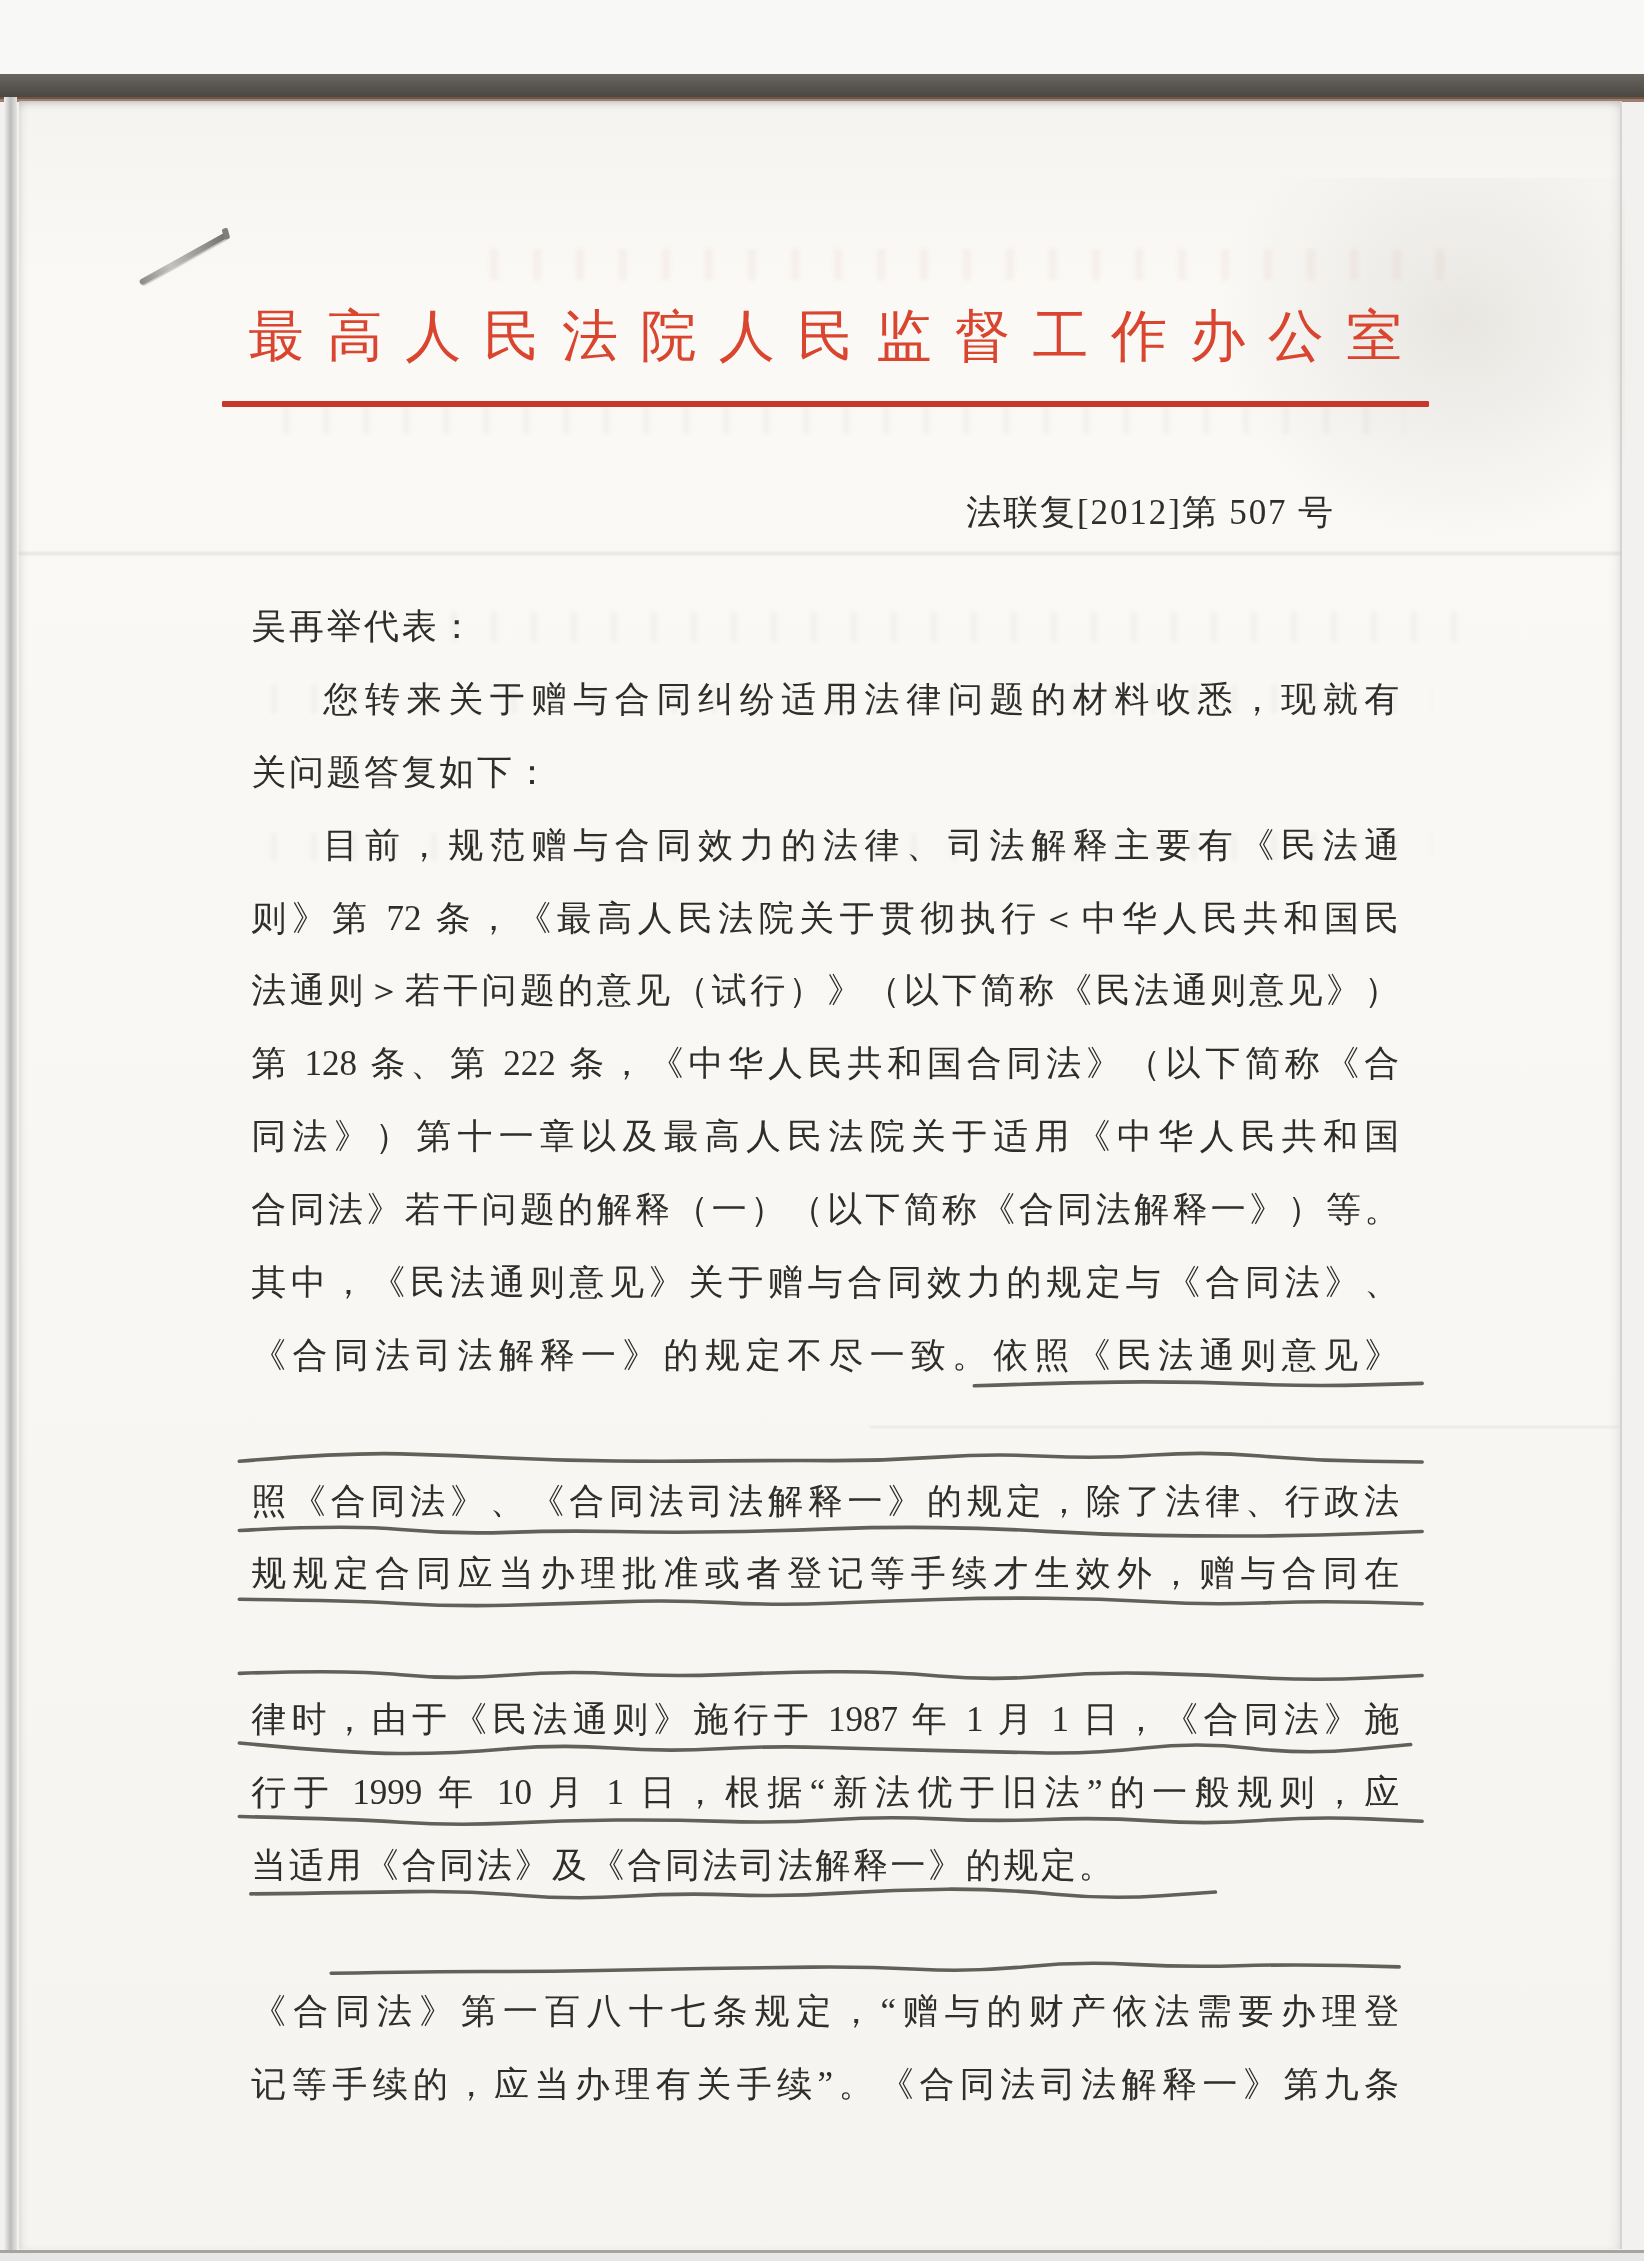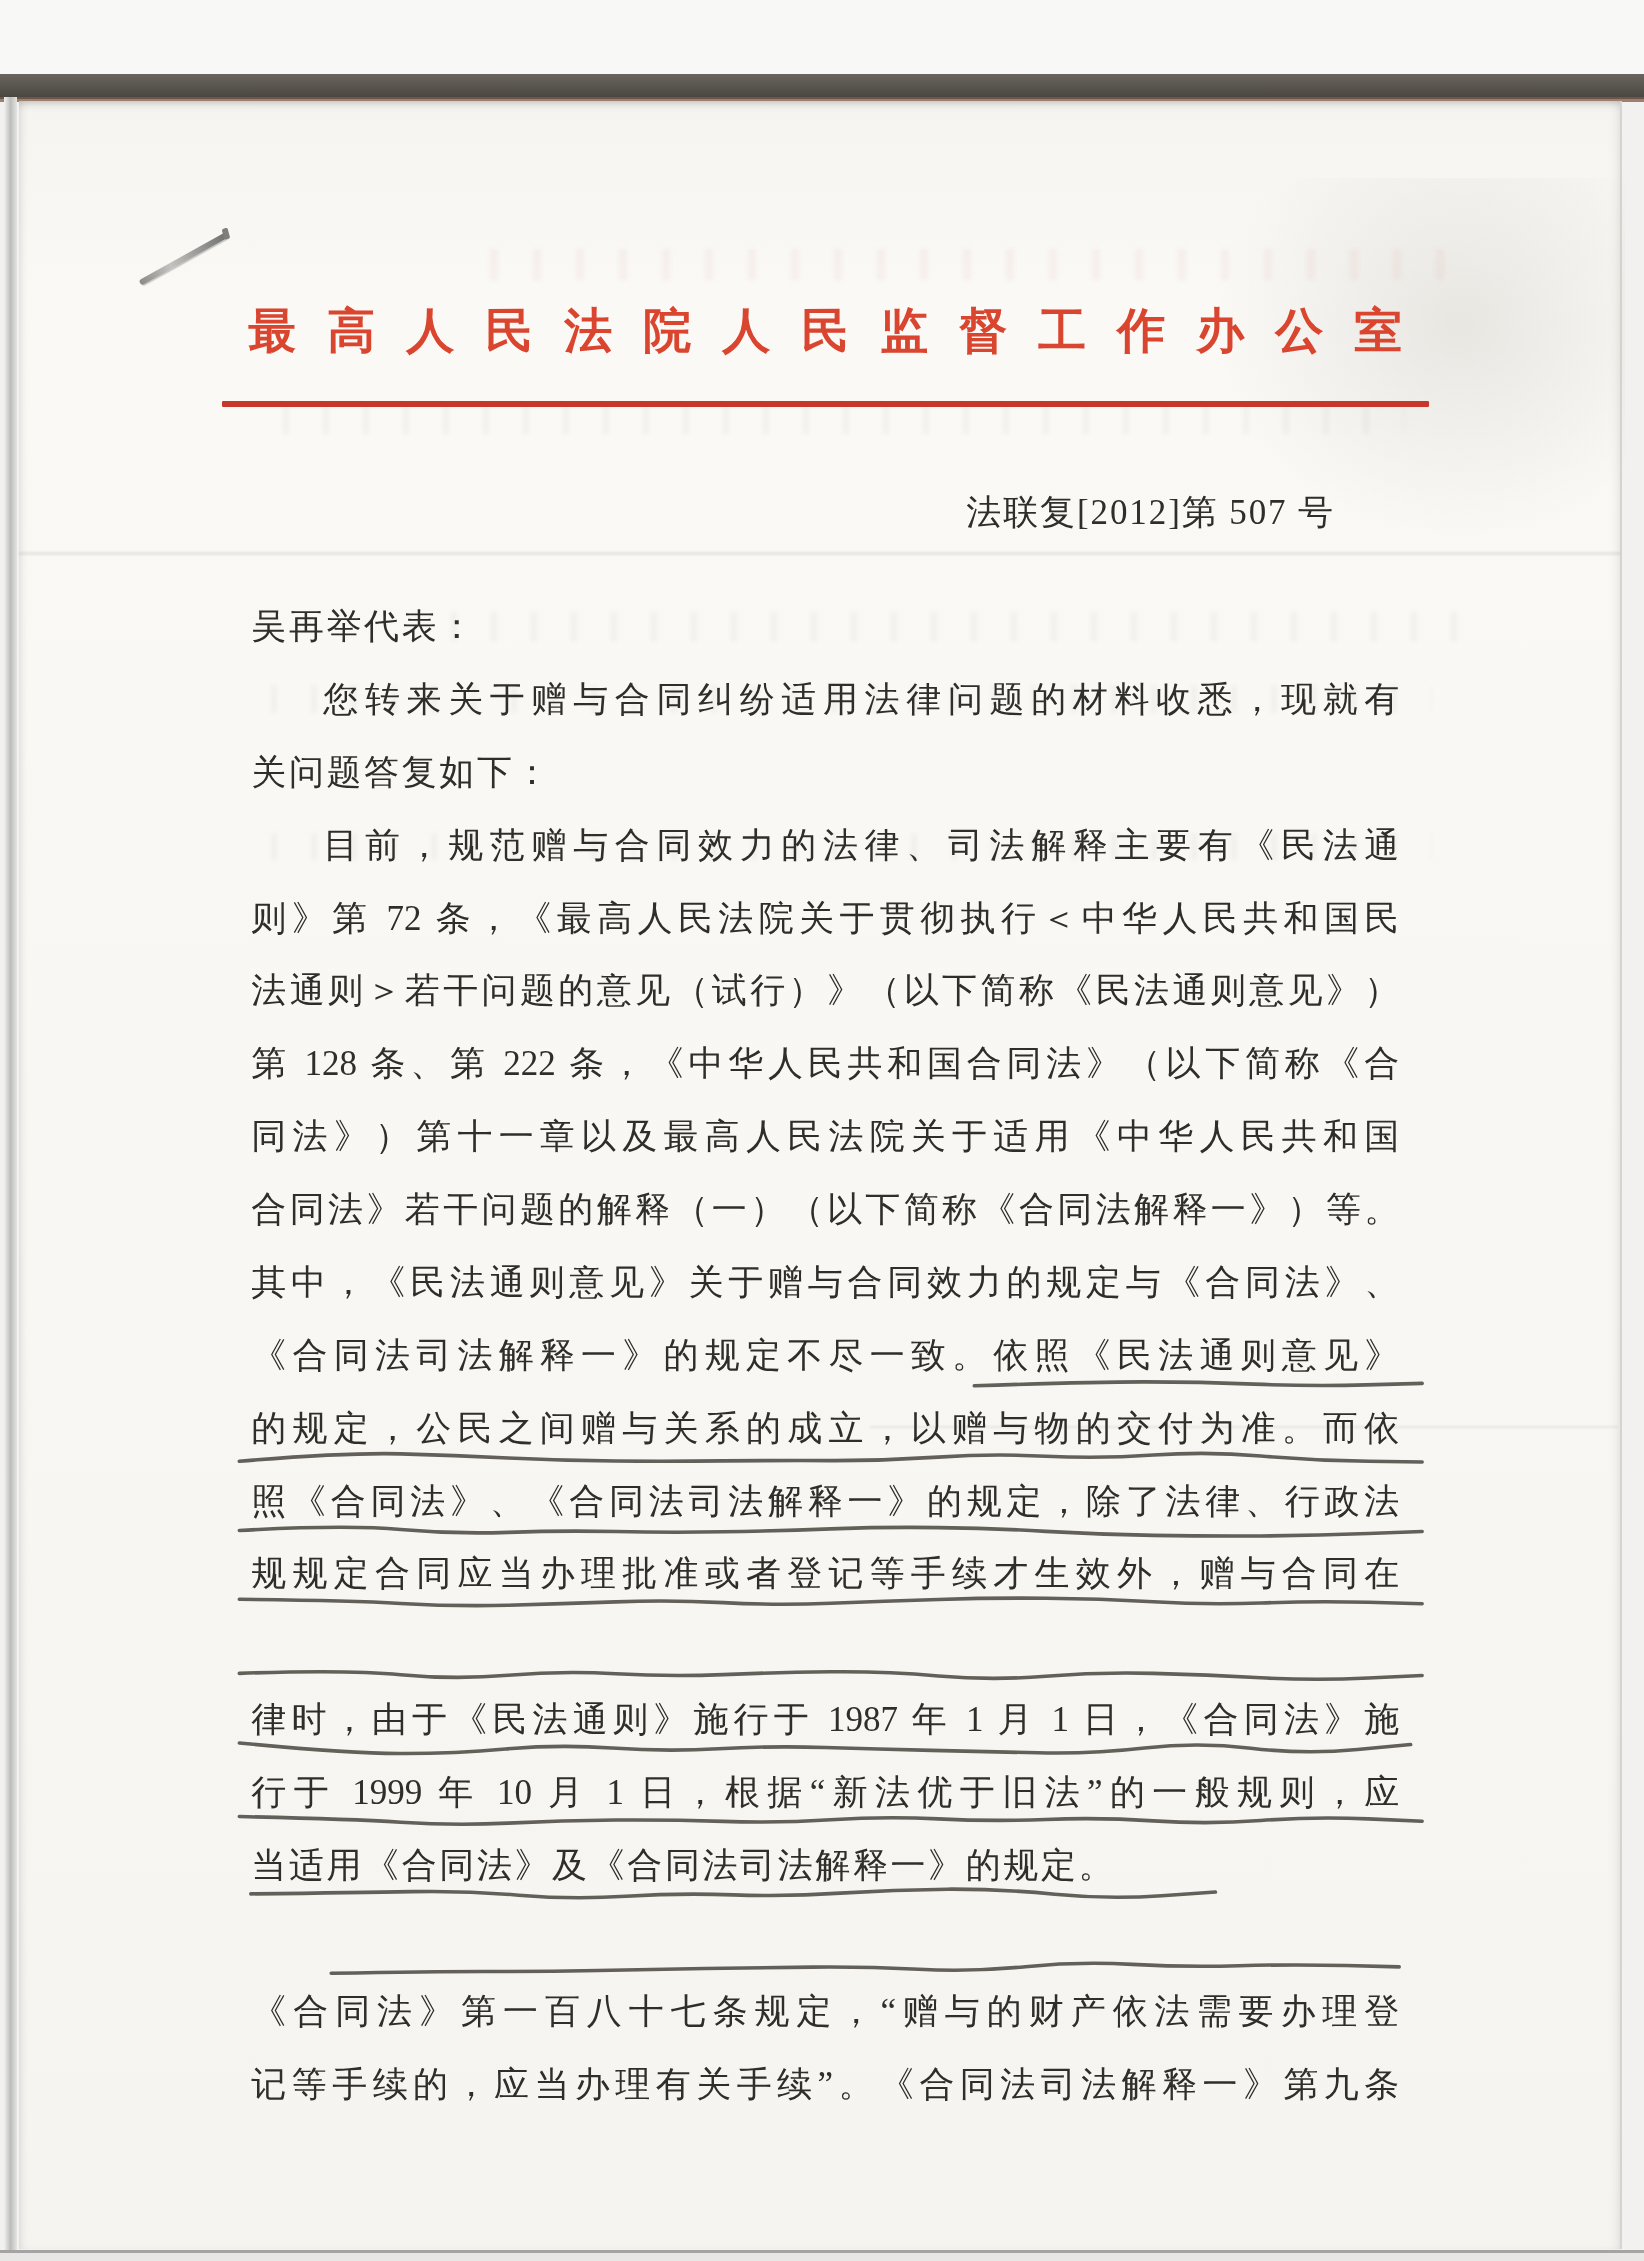--- a/index.html
+++ b/index.html
@@ -37,22 +37,22 @@
   .staple{
     position:absolute;left:121px;top:179px;width:100px;height:5.8px;border-radius:3.2px;
     background:linear-gradient(90deg,#8a8a88,#c2c2c0 35%,#6f6f6d);
     transform:rotate(-29deg);transform-origin:left center;
     box-shadow:0.6px 1.3px 1.3px rgba(0,0,0,.25);z-index:3;
   }
   .staple::after{content:"";position:absolute;right:-1.9px;top:-4.5px;width:5.8px;height:11px;
     background:#7e7e7c;border-radius:1.9px;transform:rotate(14deg);}
 
   .letterhead{
-    position:absolute;left:229px;top:191px;width:1154px;z-index:2;
-    font-size:48px;font-weight:bold;line-height:77px;
+    position:absolute;left:229px;top:197px;width:1154px;z-index:2;
+    font-size:56px;font-weight:normal;line-height:77px;
     text-align:justify;text-align-last:justify;
   }
   .red-rule{position:absolute;left:203px;top:300px;width:1207px;height:6.4px;border-radius:1.3px;z-index:2;}
   .doc-number{
     position:absolute;left:947px;top:391px;width:451px;z-index:2;
     font-size:35px;letter-spacing:1.9px;line-height:41px;
   }
   .body-block{position:absolute;left:0;top:0;width:100%;height:100%;}
   .bline{
     position:absolute;left:232px;width:1148px;height:67px;z-index:2;
@@ -97,21 +97,21 @@
       <div class="bline indent fill" style="color: rgb(48, 46, 42); top: 724px;"><span>目前，规范赠与合同效力的法律、司法解释主要有《民法通</span></div>
       <div class="bline fill" style="color: rgb(48, 46, 42); top: 797px;"><span>则》第 72 条，《最高人民法院关于贯彻执行＜中华人民共和国民</span></div>
       <div class="bline fill" style="color: rgb(48, 46, 42); top: 869px;"><span>法通则＞若干问题的意见（试行）》（以下简称《民法通则意见》）</span></div>
       <div class="bline fill" style="color: rgb(48, 46, 42); top: 942px;"><span>第 128 条、第 222 条，《中华人民共和国合同法》（以下简称《合</span></div>
       <div class="bline fill" style="color: rgb(48, 46, 42); top: 1015px;"><span>同法》）第十一章以及最高人民法院关于适用《中华人民共和国</span></div>
       <div class="bline fill" style="color: rgb(48, 46, 42); top: 1088px;"><span>合同法》若干问题的解释（一）（以下简称《合同法解释一》）等。</span></div>
       <div class="bline fill" style="color: rgb(48, 46, 42); top: 1161px;"><span>其中，《民法通则意见》关于赠与合同效力的规定与《合同法》、</span></div>
       <div class="bline fill" style="color: rgb(48, 46, 42); top: 1234px;"><span>《合同法司法解释一》的规定不尽一致。依照《民法通则意见》</span><svg class="uline" viewBox="0 0 1860 46" preserveAspectRatio="none">
             <path d="M1161.4,25.8 Q1335.0,19.9 1421.7,19.8 Q1508.5,19.7 1595.3,23.2 Q1682.1,26.6 1768.8,24.4 L1855.6,22.1" fill="none" stroke="#4a453f" stroke-width="5.5" stroke-linecap="round"></path>
           </svg></div>
-      <div class="bline fill" style="color: rgb(48, 46, 42); top: 1307px;"><span>的规定，公民之间赠与关系的成立，以赠与物的交付为准。而依</span><svg class="uline" viewBox="0 0 1860 46" preserveAspectRatio="none">
+      <div class="bline fill" style="color: rgb(48, 46, 42); top: 1307px;"><svg class="uline" viewBox="0 0 1860 46" preserveAspectRatio="none">
             <path d="M22.2,29.5 Q188.9,15.9 272.2,18.2 Q355.5,20.6 438.9,24.6 Q522.2,28.6 605.6,29.2 Q688.9,29.8 772.2,29.0 Q855.6,28.2 938.9,28.5 Q1022.2,28.7 1105.6,23.2 Q1188.9,17.7 1272.2,21.8 Q1355.6,25.9 1438.9,20.0 Q1522.3,14.2 1605.6,21.4 Q1688.9,28.6 1772.3,29.6 L1855.6,30.6" fill="none" stroke="#4a453f" stroke-width="5.5" stroke-linecap="round"></path>
           </svg></div>
       <div class="bline fill" style="color: rgb(48, 46, 42); top: 1380px;"><span>照《合同法》、《合同法司法解释一》的规定，除了法律、行政法</span><svg class="uline" viewBox="0 0 1860 46" preserveAspectRatio="none">
             <path d="M22.2,23.7 Q188.9,14.7 272.2,22.2 Q355.5,29.6 438.9,26.6 Q522.2,23.6 605.6,25.4 Q688.9,27.2 772.2,25.8 Q855.6,24.4 938.9,21.3 Q1022.2,18.2 1105.6,19.3 Q1188.9,20.3 1272.2,25.1 Q1355.6,29.8 1438.9,31.2 Q1522.3,32.6 1605.6,32.1 Q1688.9,31.5 1772.3,28.4 L1855.6,25.2" fill="none" stroke="#4a453f" stroke-width="5.5" stroke-linecap="round"></path>
           </svg></div>
       <div class="bline fill" style="color: rgb(48, 46, 42); top: 1452px;"><span>规规定合同应当办理批准或者登记等手续才生效外，赠与合同在</span><svg class="uline" viewBox="0 0 1860 46" preserveAspectRatio="none">
             <path d="M22.2,18.9 Q188.9,20.4 272.2,25.2 Q355.5,30.0 438.9,28.0 Q522.2,25.9 605.6,22.8 Q688.9,19.6 772.2,24.0 Q855.6,28.3 938.9,24.9 Q1022.2,21.6 1105.6,19.1 Q1188.9,16.5 1272.2,17.2 Q1355.6,17.8 1438.9,22.7 Q1522.3,27.6 1605.6,24.5 Q1688.9,21.5 1772.3,23.5 L1855.6,25.6" fill="none" stroke="#4a453f" stroke-width="5.5" stroke-linecap="round"></path>
           </svg></div>
       <div class="bline fill" style="color: rgb(48, 46, 42); top: 1525px;"><svg class="uline" viewBox="0 0 1860 46" preserveAspectRatio="none">
             <path d="M22.2,20.5 Q188.9,14.7 272.2,22.5 Q355.5,30.4 438.9,23.4 Q522.2,16.4 605.6,21.1 Q688.9,25.7 772.2,22.4 Q855.6,19.0 938.9,18.1 Q1022.2,17.2 1105.6,24.4 Q1188.9,31.6 1272.2,24.9 Q1355.6,18.2 1438.9,20.5 Q1522.3,22.8 1605.6,27.3 Q1688.9,31.7 1772.3,27.7 L1855.6,23.8" fill="none" stroke="#4a453f" stroke-width="5.5" stroke-linecap="round"></path>

